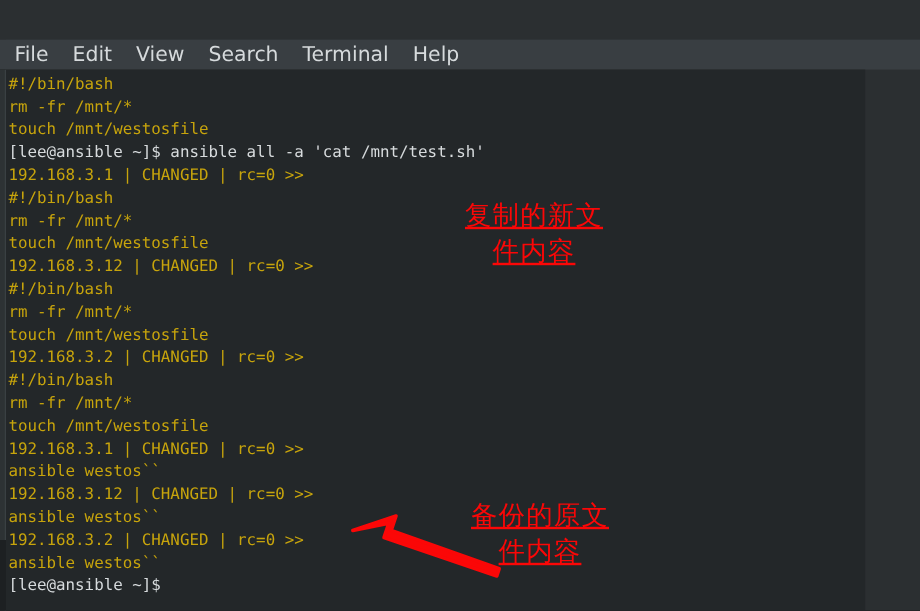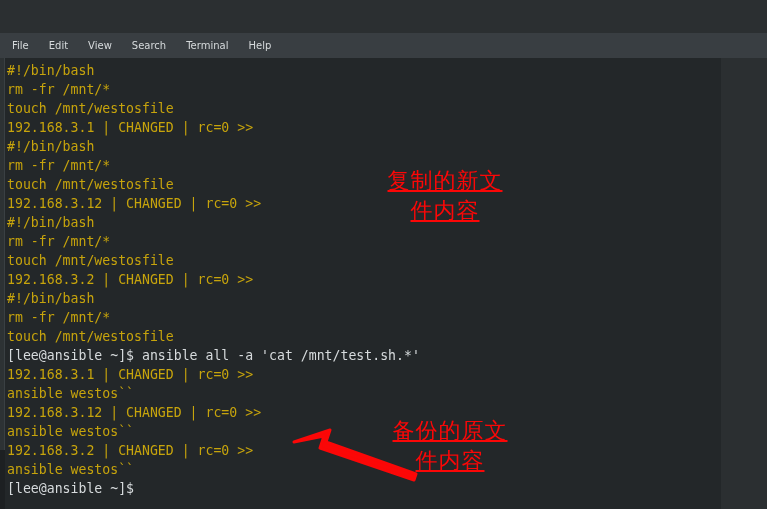--- a/index.html
+++ b/index.html
@@ -56,21 +56,21 @@
     padding-left: 12px;
   }
   #menubar-left-edge {
     position: absolute;
     left: 0; top: 33px;
     width: 5px; height: 25px;
     background: #262a2c;
   }
   .menu-item {
     color: #d6dadc;
-    font-size: 10px;
+    font-size: 17px;
     font-family: "DejaVu Sans", sans-serif;
     margin-right: 20px;
     white-space: nowrap;
     cursor: default;
   }
 
   
   #terminal {
     position: absolute;
     left: 0; top: 58px;
@@ -167,33 +167,33 @@
       <div class="menu-item">Help</div>
     </div>
 
   <div id="terminal">
     <div id="term-left-edge"></div>
     <div id="term-left-edge-lower"></div>
     <div id="lines">
         <div class="tline c-yellow"><span>#!/bin/bash</span></div>
         <div class="tline c-yellow"><span>rm -fr /mnt/*</span></div>
         <div class="tline c-yellow"><span>touch /mnt/westosfile</span></div>
+        <div class="tline c-white"><span>[lee@ansible ~]$ ansible all -a 'cat /mnt/test.sh'</span></div>
         <div class="tline c-yellow"><span>192.168.3.1 | CHANGED | rc=0 &gt;&gt;</span></div>
         <div class="tline c-yellow"><span>#!/bin/bash</span></div>
         <div class="tline c-yellow"><span>rm -fr /mnt/*</span></div>
         <div class="tline c-yellow"><span>touch /mnt/westosfile</span></div>
         <div class="tline c-yellow"><span>192.168.3.12 | CHANGED | rc=0 &gt;&gt;</span></div>
         <div class="tline c-yellow"><span>#!/bin/bash</span></div>
         <div class="tline c-yellow"><span>rm -fr /mnt/*</span></div>
         <div class="tline c-yellow"><span>touch /mnt/westosfile</span></div>
         <div class="tline c-yellow"><span>192.168.3.2 | CHANGED | rc=0 &gt;&gt;</span></div>
         <div class="tline c-yellow"><span>#!/bin/bash</span></div>
         <div class="tline c-yellow"><span>rm -fr /mnt/*</span></div>
         <div class="tline c-yellow"><span>touch /mnt/westosfile</span></div>
-        <div class="tline c-white"><span>[lee@ansible ~]$ ansible all -a 'cat /mnt/test.sh.*'</span></div>
         <div class="tline c-yellow"><span>192.168.3.1 | CHANGED | rc=0 &gt;&gt;</span></div>
         <div class="tline c-yellow"><span>ansible westos``</span></div>
         <div class="tline c-yellow"><span>192.168.3.12 | CHANGED | rc=0 &gt;&gt;</span></div>
         <div class="tline c-yellow"><span>ansible westos``</span></div>
         <div class="tline c-yellow"><span>192.168.3.2 | CHANGED | rc=0 &gt;&gt;</span></div>
         <div class="tline c-yellow"><span>ansible westos``</span></div>
         <div class="tline c-white"><span>[lee@ansible ~]$ </span></div>
       </div>
   </div>
 

